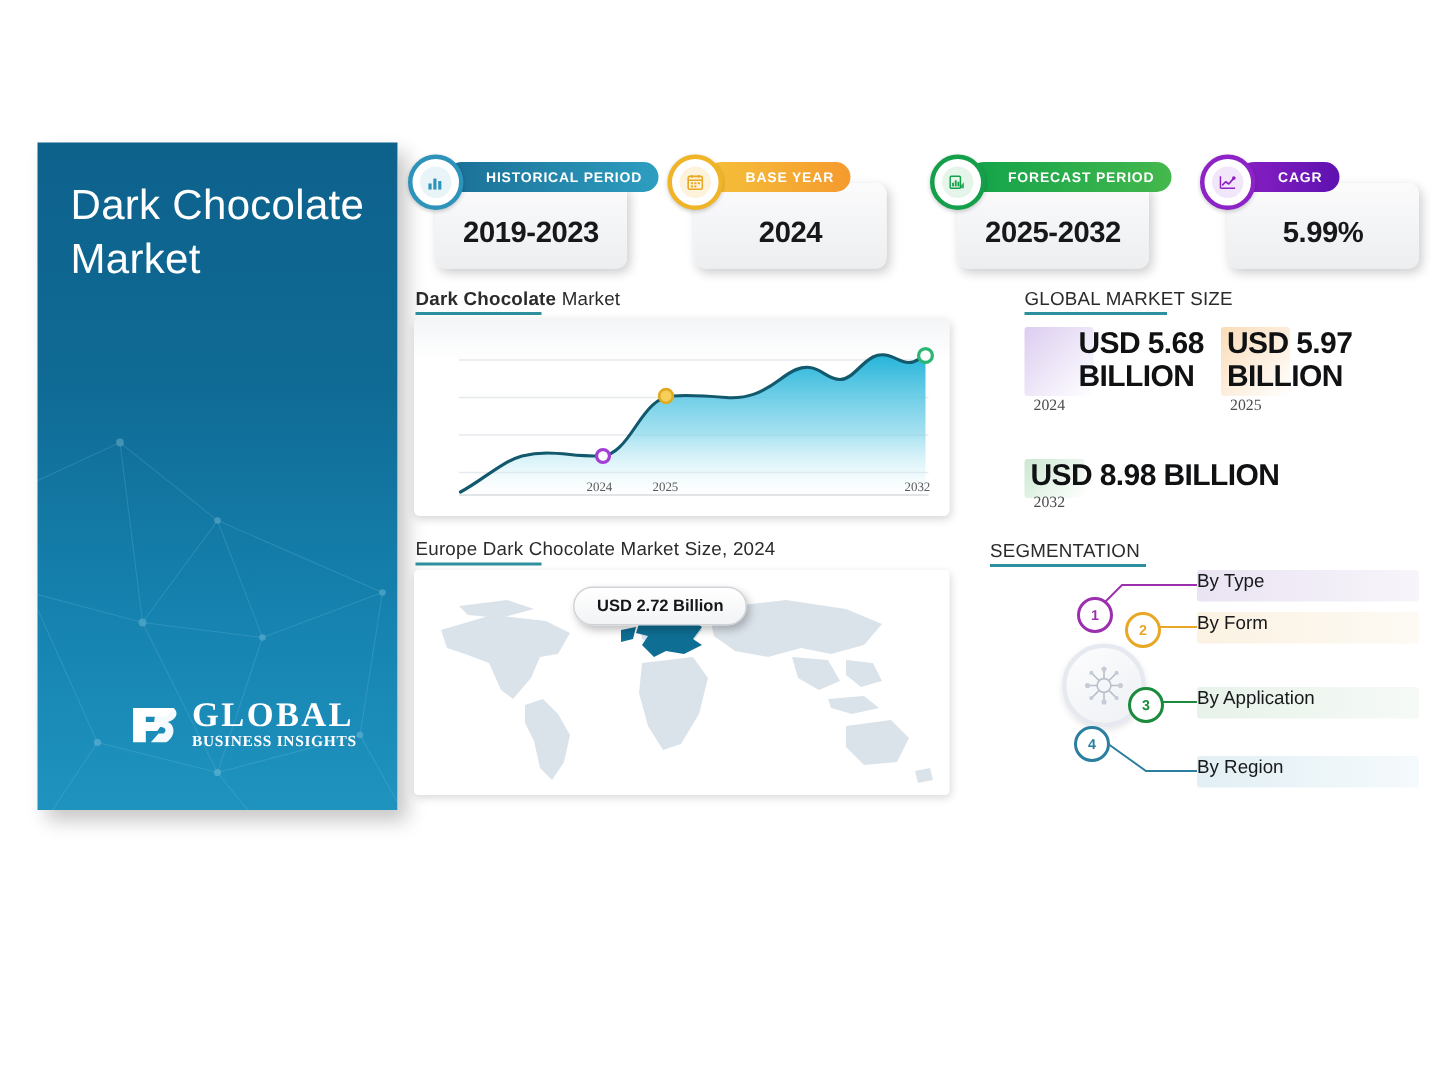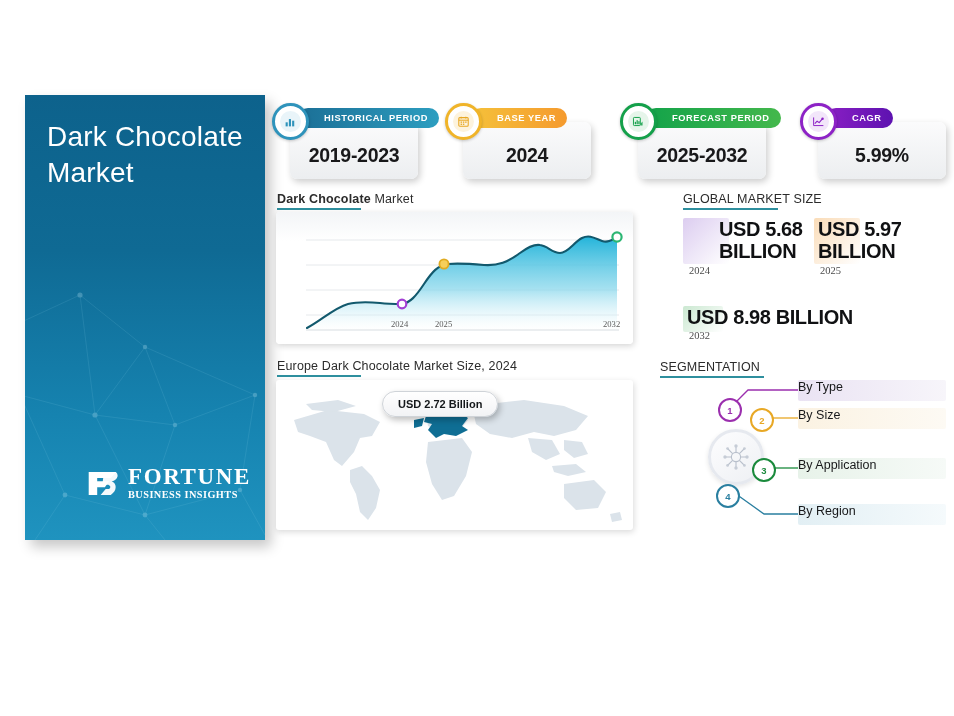--- a/index.html
+++ b/index.html
@@ -119,21 +119,21 @@
         <circle cx="215" cy="395" r="2.2"></circle>
     </g>
   </svg>
   <div class="sidebar-title">Dark Chocolate Market</div>
   <div class="logo">
     <svg class="logo-mark" viewBox="0 0 40 34">
       <path d="M2 4 L34 4 L28 11 L12 11 L12 15 L26 15 L21 22 L12 22 L12 31 L2 31 Z" fill="#ffffff"></path>
       <path d="M20 4 L34 4 C39 9 34 14 29 15 C35 17 36 26 28 31 L16 31 L22 24 L26 24 C29 22 27 19 24 19 L18 19 Z" fill="#ffffff" opacity=".95"></path>
     </svg>
     <div class="logo-txt">
-      <span class="t1">FORTUNE</span>
+      <span class="t1">GLOBAL</span>
       <span class="t2">BUSINESS INSIGHTS</span>
     </div>
   </div>
 </div>
 
 <div class="kpi kpi1">
   <div class="card">
     <span class="val">2019-2023</span>
   </div>
   <div class="pill">
@@ -371,21 +371,21 @@
     <span>3</span>
   </div>
   <div class="segnum" style="left:56px;top:112px;border:2.2px solid #2a7fa0;color:#2a7fa0;">
     <span>4</span>
   </div>
 
   <div class="seglabel" style="left:138px;top:8px;background:linear-gradient(90deg,#eae3f3,#f7f5fa);">
     <span>By Type</span>
   </div>
   <div class="seglabel" style="left:138px;top:36px;background:linear-gradient(90deg,#fbf2e2,#fdfaf4);">
-    <span>By Size</span>
+    <span>By Form</span>
   </div>
   <div class="seglabel" style="left:138px;top:86px;background:linear-gradient(90deg,#e7f2e9,#f6faf7);">
     <span>By Application</span>
   </div>
   <div class="seglabel" style="left:138px;top:132px;background:linear-gradient(90deg,#e2eff4,#f5fafc);">
     <span>By Region</span>
   </div>
 </div>
 
 </body></html>

